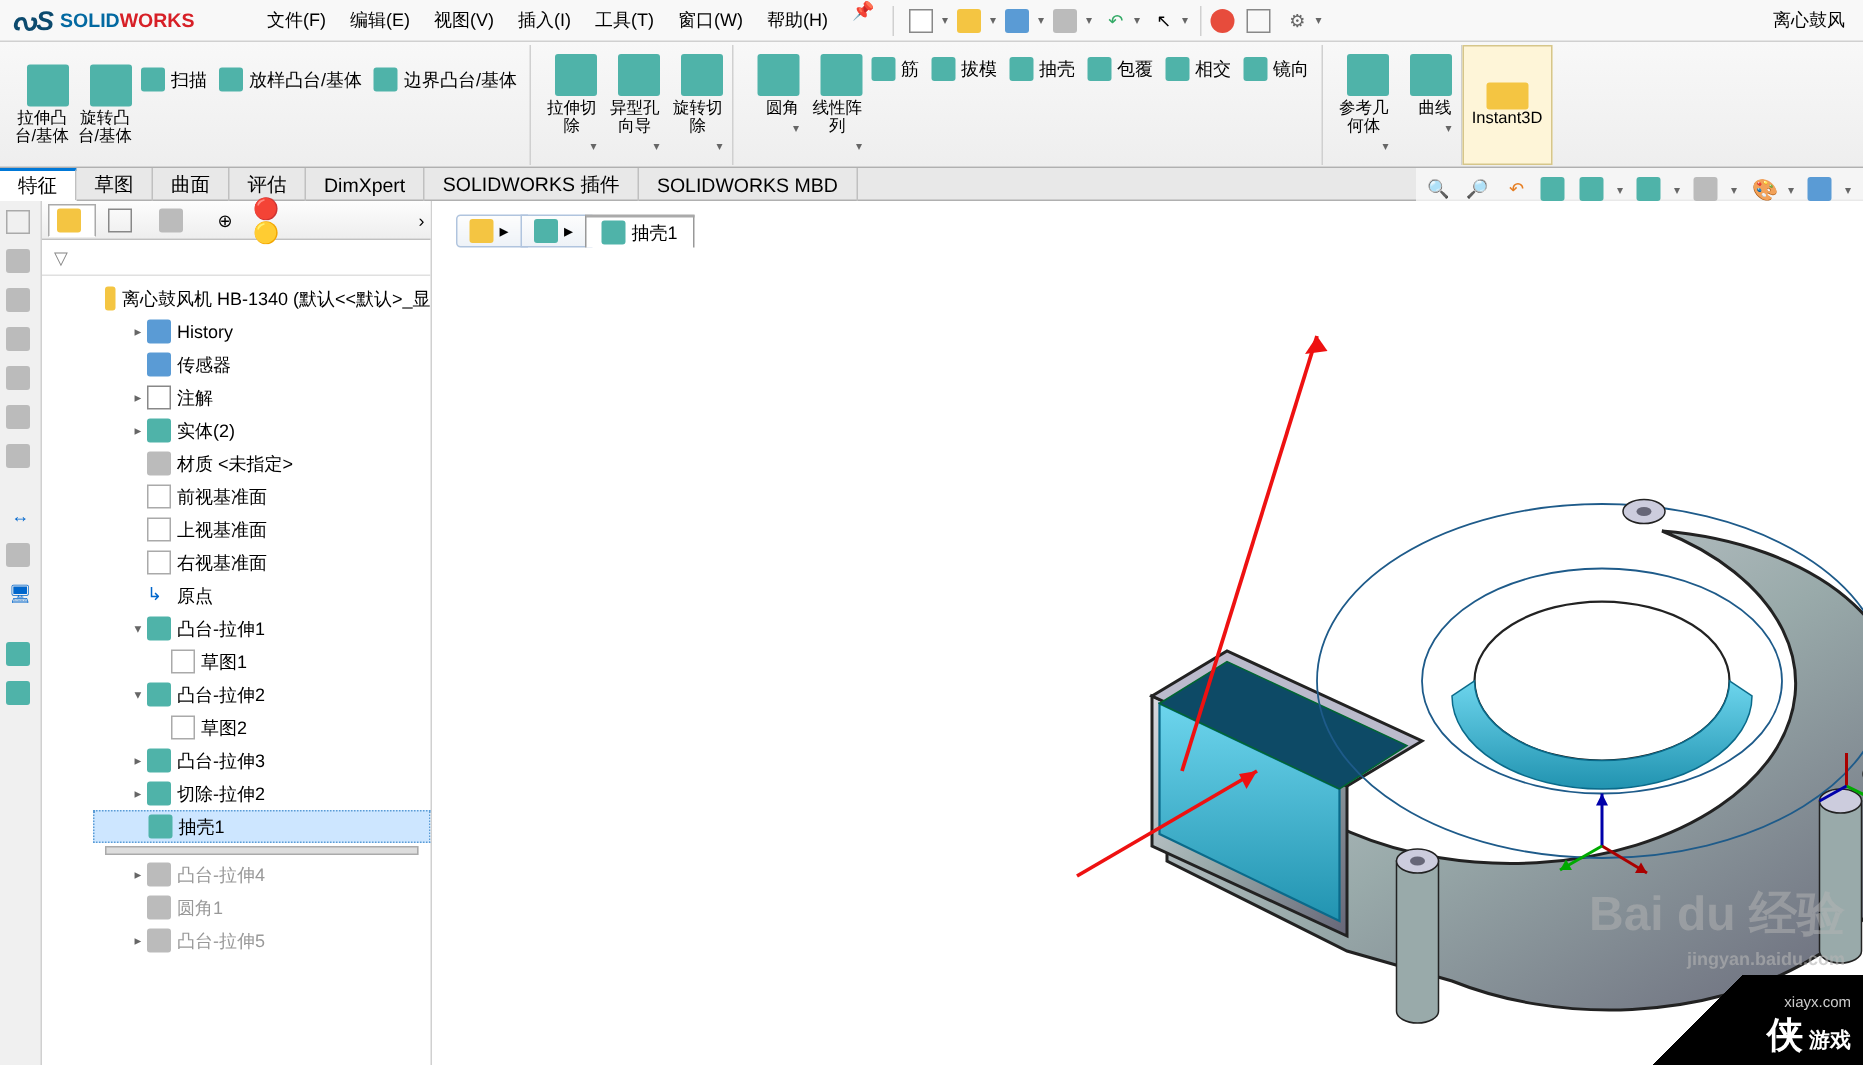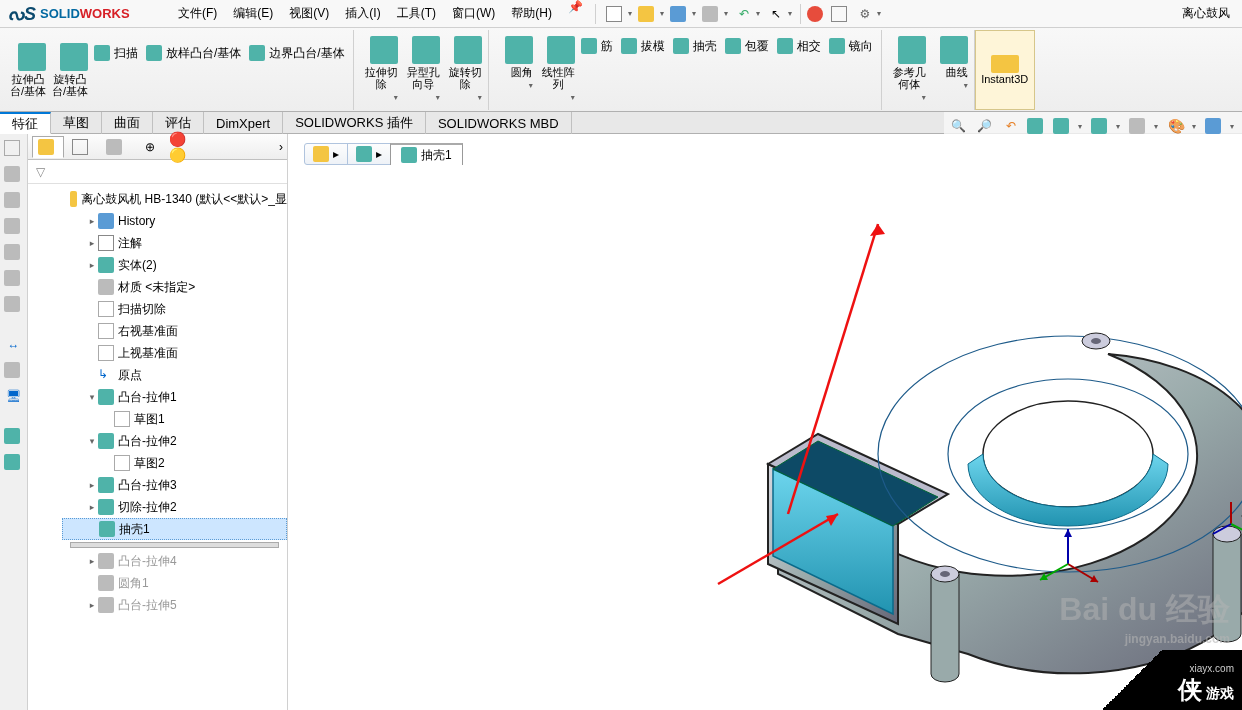--- a/index.html
+++ b/index.html
@@ -363,48 +363,53 @@
       <div class="tree-node">
           <span class="ticon ic-yellow"></span>
           <span>离心鼓风机 HB-1340  (默认&lt;&lt;默认&gt;_显</span>
         </div>
       <div class="tree-node indent-1">
           <span class="expander">▸</span>
           <span class="ticon ic-blue"></span>
           <span>History</span>
         </div>
       <div class="tree-node indent-1">
+          <span class="expander"></span>
+          <span class="ticon ic-blue"></span>
+          <span>传感器</span>
+        </div>
+      <div class="tree-node indent-1">
           <span class="expander">▸</span>
           <span class="ticon" style="border:1px solid #888;background:#fff;"></span>
           <span>注解</span>
         </div>
       <div class="tree-node indent-1">
           <span class="expander">▸</span>
           <span class="ticon ic-teal"></span>
           <span>实体(2)</span>
         </div>
       <div class="tree-node indent-1">
           <span class="expander"></span>
           <span class="ticon ic-gray"></span>
           <span>材质 &lt;未指定&gt;</span>
         </div>
       <div class="tree-node indent-1">
           <span class="expander"></span>
           <span class="ticon" style="border:1px solid #aaa;"></span>
-          <span>扫描切除</span>
+          <span>前视基准面</span>
+        </div>
+      <div class="tree-node indent-1">
+          <span class="expander"></span>
+          <span class="ticon" style="border:1px solid #aaa;"></span>
+          <span>上视基准面</span>
         </div>
       <div class="tree-node indent-1">
           <span class="expander"></span>
           <span class="ticon" style="border:1px solid #aaa;"></span>
           <span>右视基准面</span>
-        </div>
-      <div class="tree-node indent-1">
-          <span class="expander"></span>
-          <span class="ticon" style="border:1px solid #aaa;"></span>
-          <span>上视基准面</span>
         </div>
       <div class="tree-node indent-1">
           <span class="expander"></span>
           <span class="ticon" style="color:#06c;">↳</span>
           <span>原点</span>
         </div>
       <div class="tree-node indent-1">
           <span class="expander">▾</span>
           <span class="ticon ic-teal"></span>
           <span>凸台-拉伸1</span>

